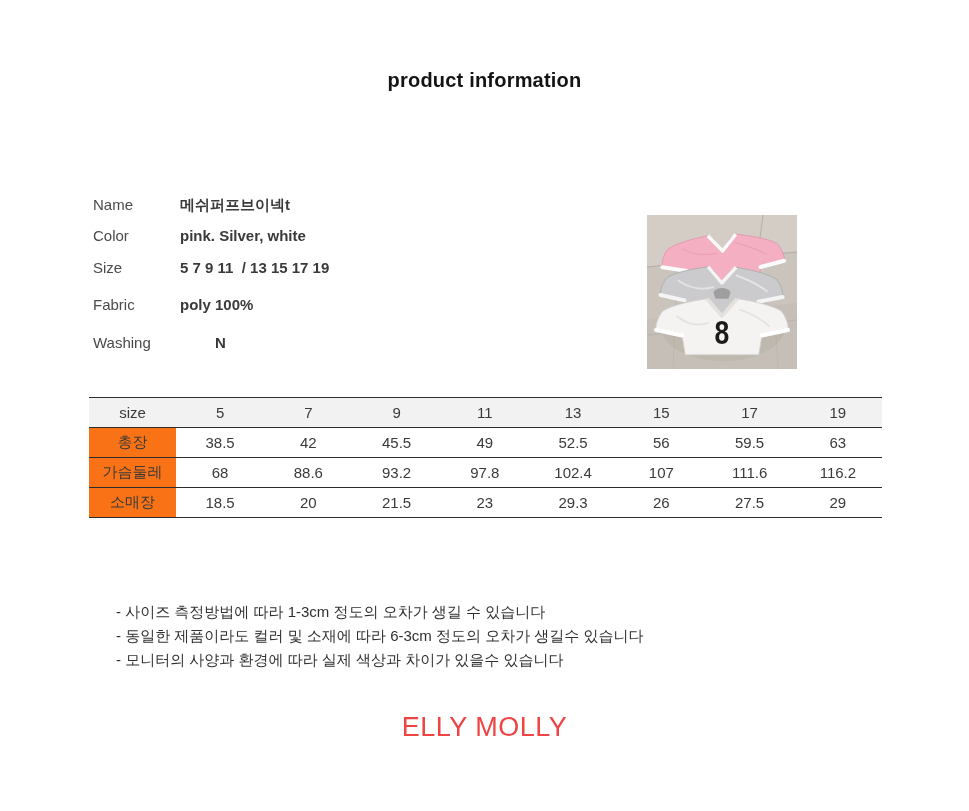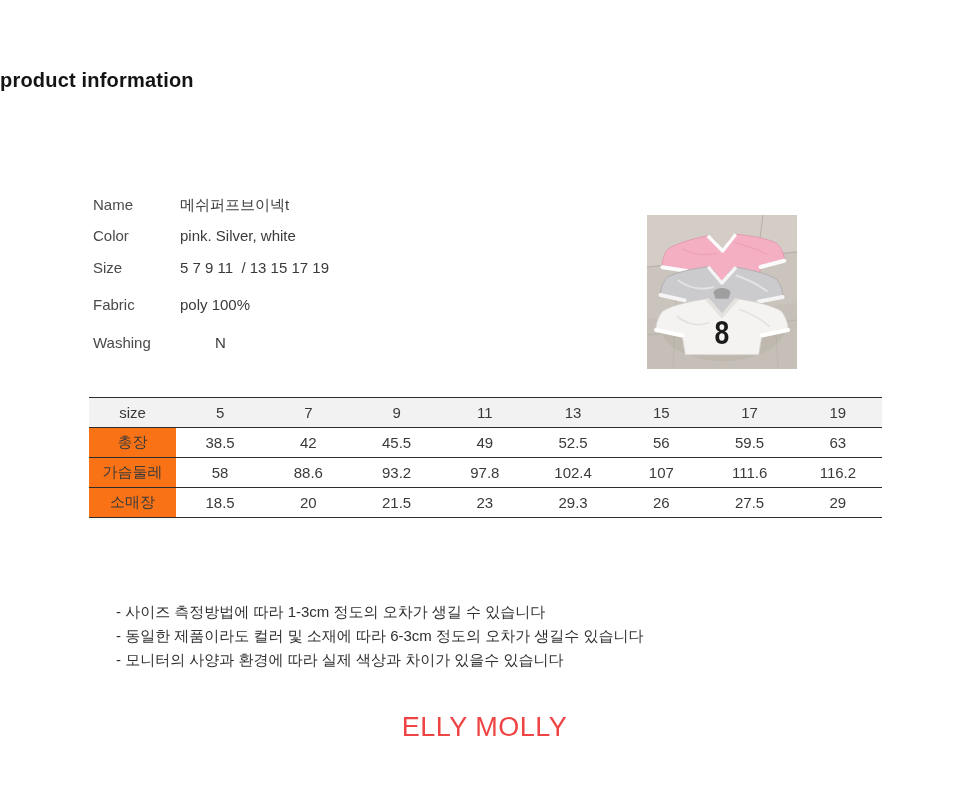--- a/index.html
+++ b/index.html
@@ -3,36 +3,36 @@
 <meta charset="utf-8">
 <style>
   * { margin:0; padding:0; box-sizing:border-box; }
   html,body { background:#ffffff; }
   .canvas {
     position:relative; width:969px; height:811px; background:#ffffff;
     font-family:"Liberation Sans", sans-serif; color:#333; overflow:hidden;
   }
   .page-title {
     position:absolute; top:69px; left:0; width:100%;
-    font-size:20px; font-weight:600; color:#141414;
+    text-align:center; font-size:20px; font-weight:600; color:#141414;
     letter-spacing:0.2px;
   }
   
   .details { position:absolute; left:93px; top:196px; width:420px; }
   .detail-row { position:absolute; left:0; height:20px; white-space:nowrap; }
   .detail-row.r0 { top:0; }
   .detail-row.r1 { top:31px; }
   .detail-row.r2 { top:63px; }
   .detail-row.r3 { top:100px; }
   .detail-row.r4 { top:138px; }
   .detail-label {
     position:absolute; left:0; font-size:15px; color:#4a4a4a;
   }
   .detail-value {
-    position:absolute; left:87px; font-size:15px; color:#3a3a3a; white-space:pre;
+    position:absolute; left:87px; font-size:15px; color:#3a3a3a; white-space:pre;font-weight:bold;
   }
   .detail-row.r4 .detail-value { left:122px; }
   
   .product-image { position:absolute; left:647px; top:215px; width:150px; height:154px; }
   .product-image svg { display:block; width:150px; height:154px; }
   
   table.size-table {
     position:absolute; left:89px; top:397px; width:793px;
     border-collapse:collapse; table-layout:fixed;
     font-size:15px; color:#3a3a3a;
@@ -154,21 +154,21 @@
       <td>42</td>
       <td>45.5</td>
       <td>49</td>
       <td>52.5</td>
       <td>56</td>
       <td>59.5</td>
       <td>63</td>
     </tr>
     <tr>
       <td class="row-label">가슴둘레</td>
-      <td>58</td>
+      <td>68</td>
       <td>88.6</td>
       <td>93.2</td>
       <td>97.8</td>
       <td>102.4</td>
       <td>107</td>
       <td>111.6</td>
       <td>116.2</td>
     </tr>
     <tr>
       <td class="row-label">소매장</td>

